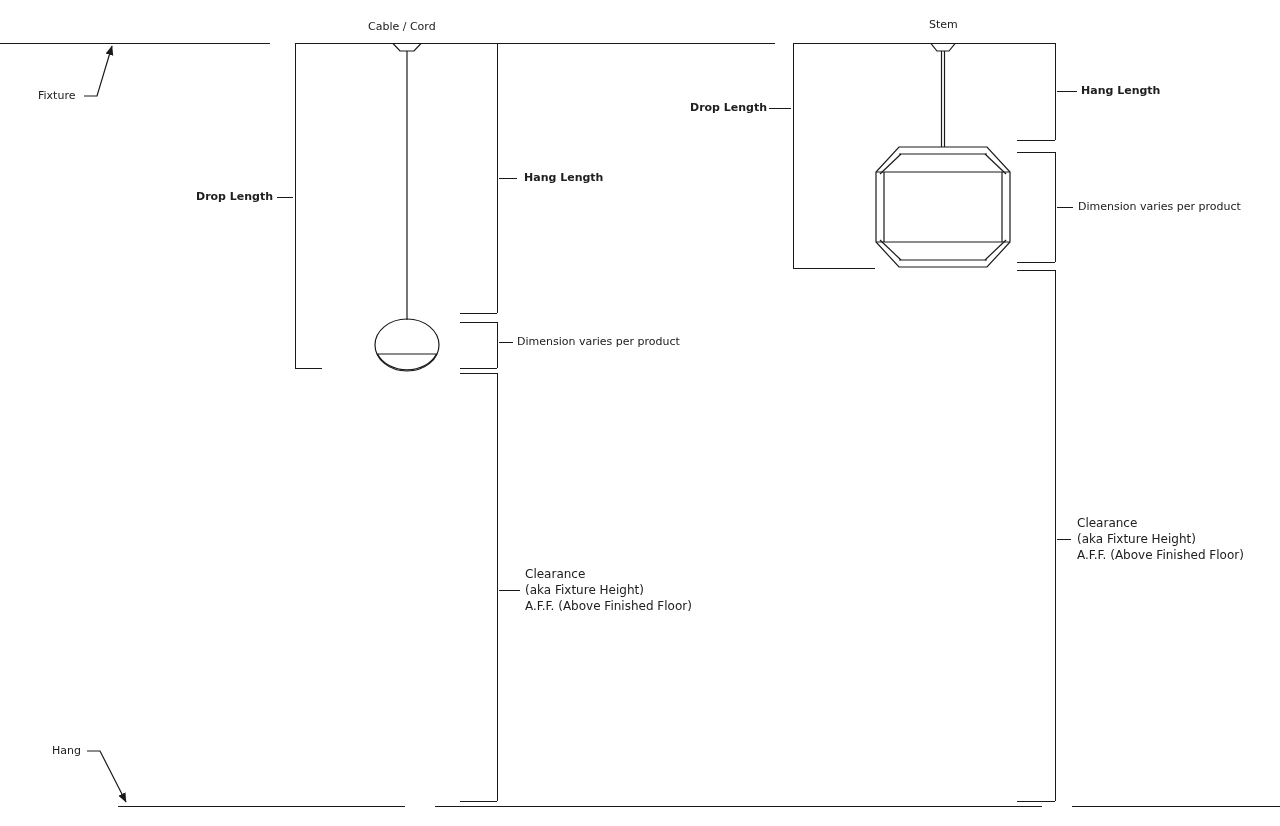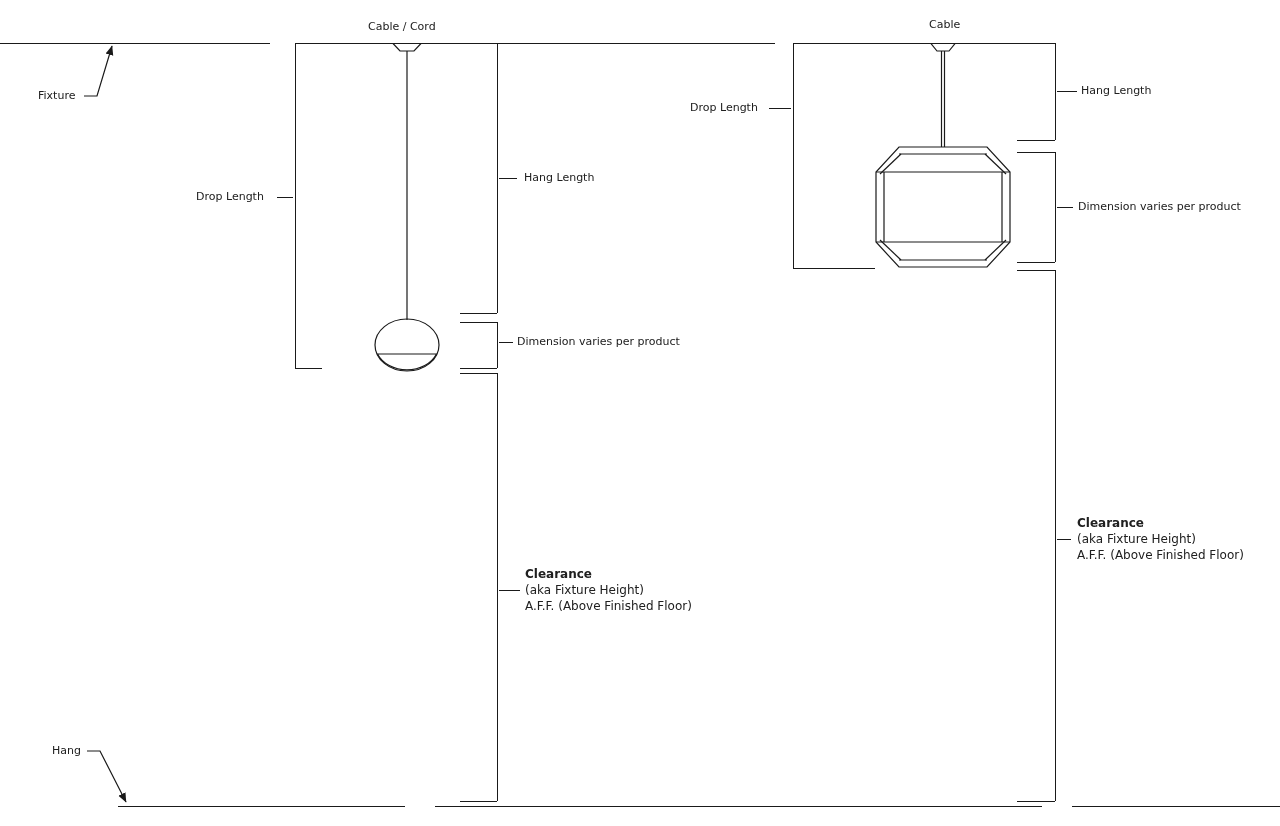--- a/index.html
+++ b/index.html
@@ -20,28 +20,28 @@
   .fixture line, .fixture path, .fixture ellipse, .fixture polygon {
     stroke:#1a1a1a; stroke-width:1.2; fill:none;
   }
 
   .lbl {
     position:absolute;
     font-size:11px;
     line-height:16px;
     white-space:nowrap;
   }
-  .lbl.bold { font-weight:normal; }
+  .lbl.bold { font-weight:bold; }
   .stack {
     position:absolute;
     font-size:12px;
     line-height:16px;
     white-space:nowrap;
   }
-  .stack .title { font-weight:bold; }
+  .stack .title { font-weight:normal; }
 </style>
 </head>
 <body>
 
 <div class="canvas">
 
   <svg class="linework" width="1280" height="826" viewBox="0 0 1280 826">
     <defs>
       <pattern id="stipple" width="3" height="3" patternUnits="userSpaceOnUse">
         <rect width="3" height="3" fill="#ffffff"></rect>
@@ -137,21 +137,21 @@
       <line x1="901" y1="154" x2="880" y2="174"></line>
       <line x1="985" y1="154" x2="1006" y2="174"></line>
       <line x1="901" y1="260" x2="880" y2="240"></line>
       <line x1="985" y1="260" x2="1006" y2="240"></line>
     </g>
   </svg>
 
   <div class="lbl" style="left:38px; top:88px;">Fixture</div>
   <div class="lbl" style="left:52px; top:743px;">Hang</div>
   <div class="lbl" style="left:368px; top:19px;">Cable / Cord</div>
-  <div class="lbl" style="left:929px; top:17px;">Cable</div>
+  <div class="lbl" style="left:929px; top:17px;">Stem</div>
 
   <div class="lbl bold" style="left:196px; top:189px;">Drop Length</div>
   <div class="lbl bold" style="left:524px; top:170px;">Hang Length</div>
   <div class="lbl" style="left:517px; top:334px;">Dimension varies per product</div>
   <div class="stack" style="left:525px; top:566px;">
     <div class="title">Clearance</div>
     <div>(aka Fixture Height)</div>
     <div>A.F.F. (Above Finished Floor)</div>
   </div>
 

